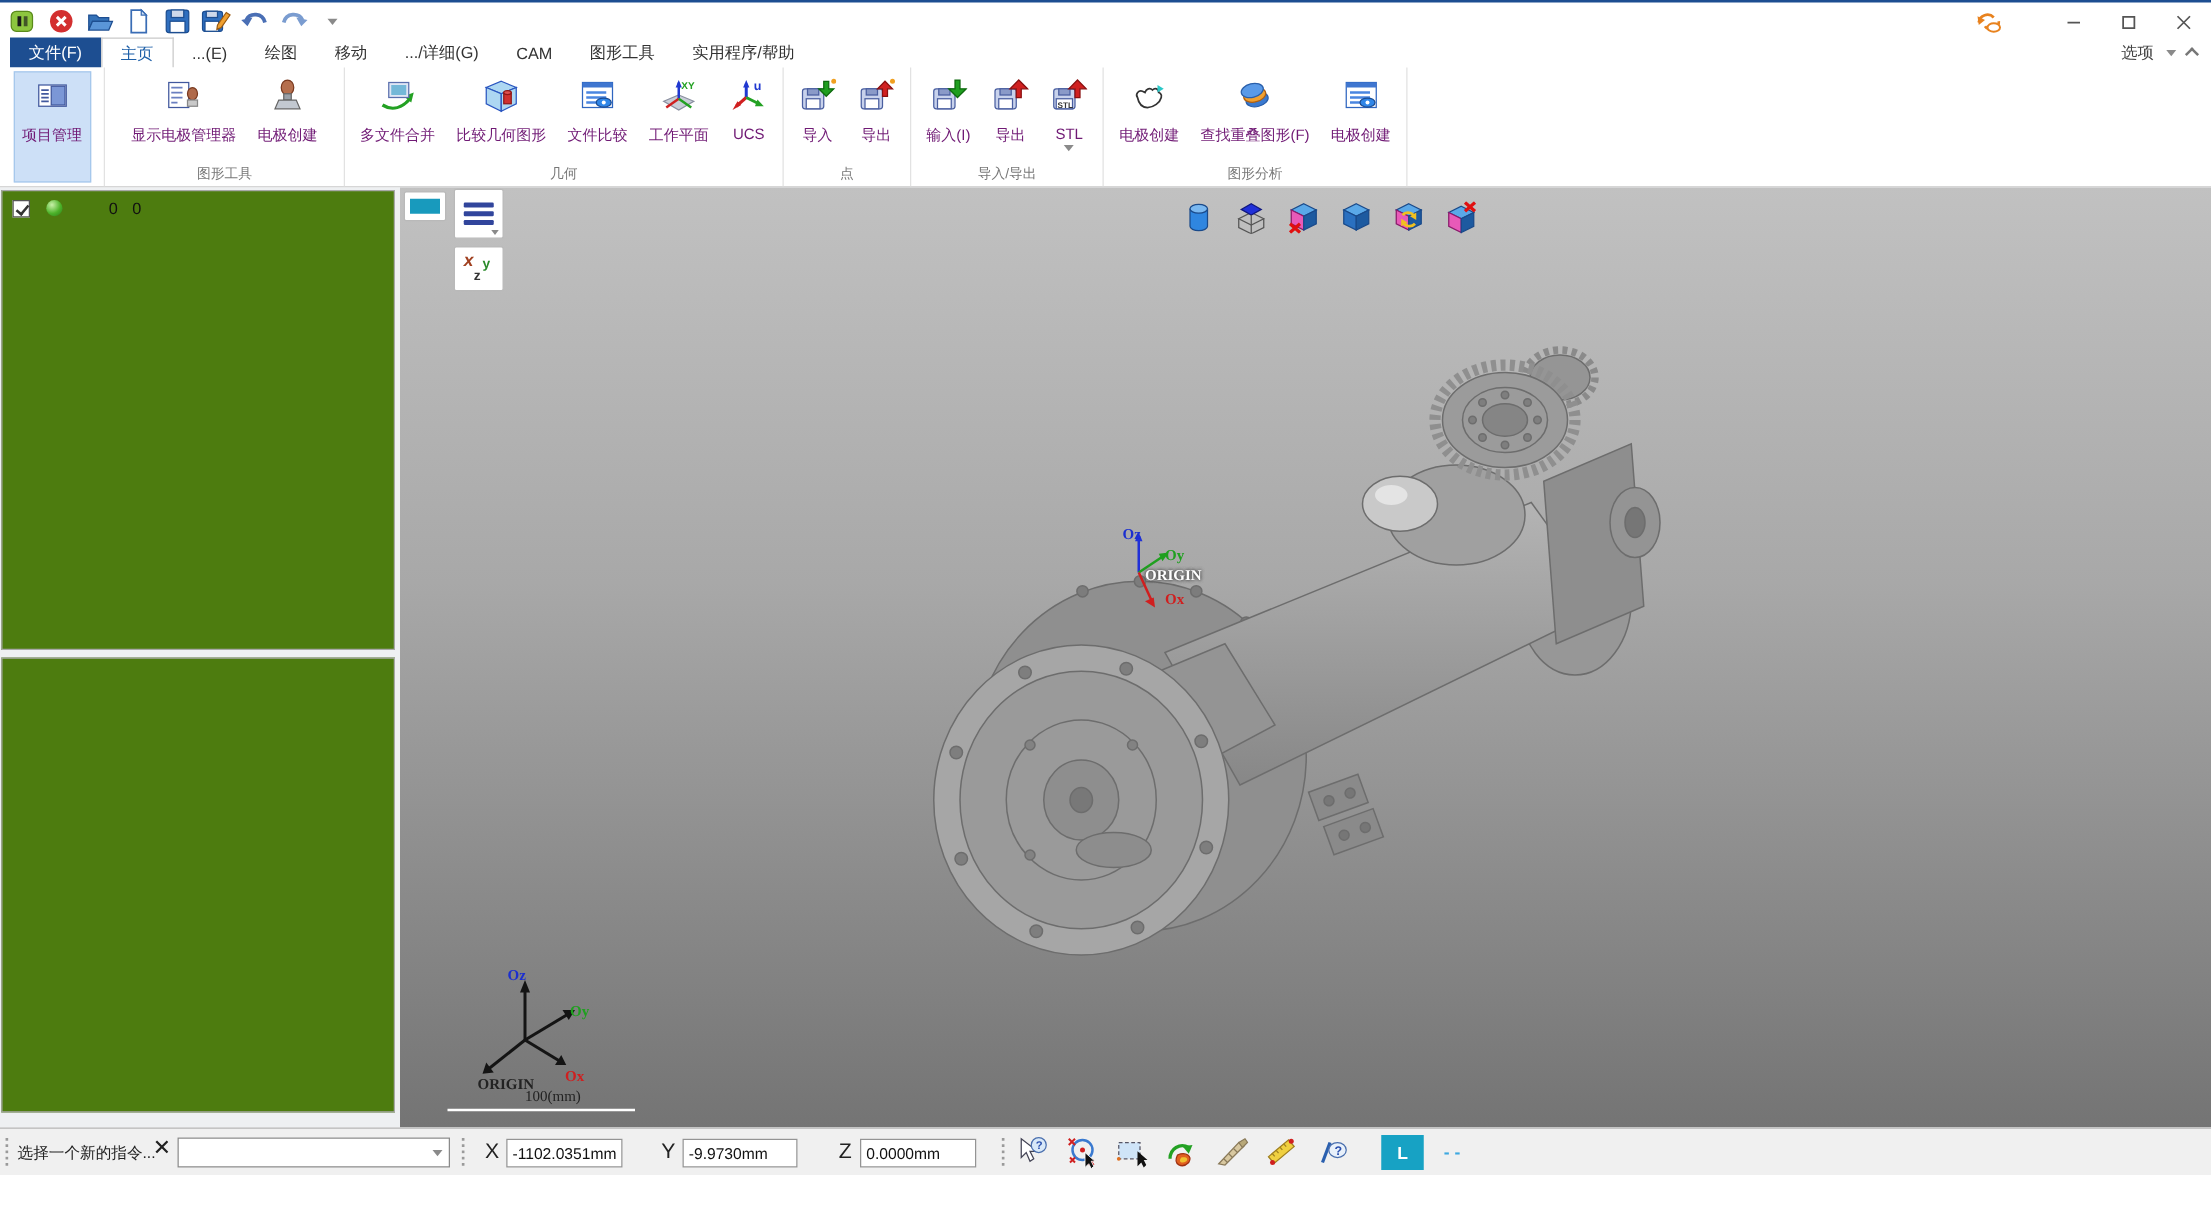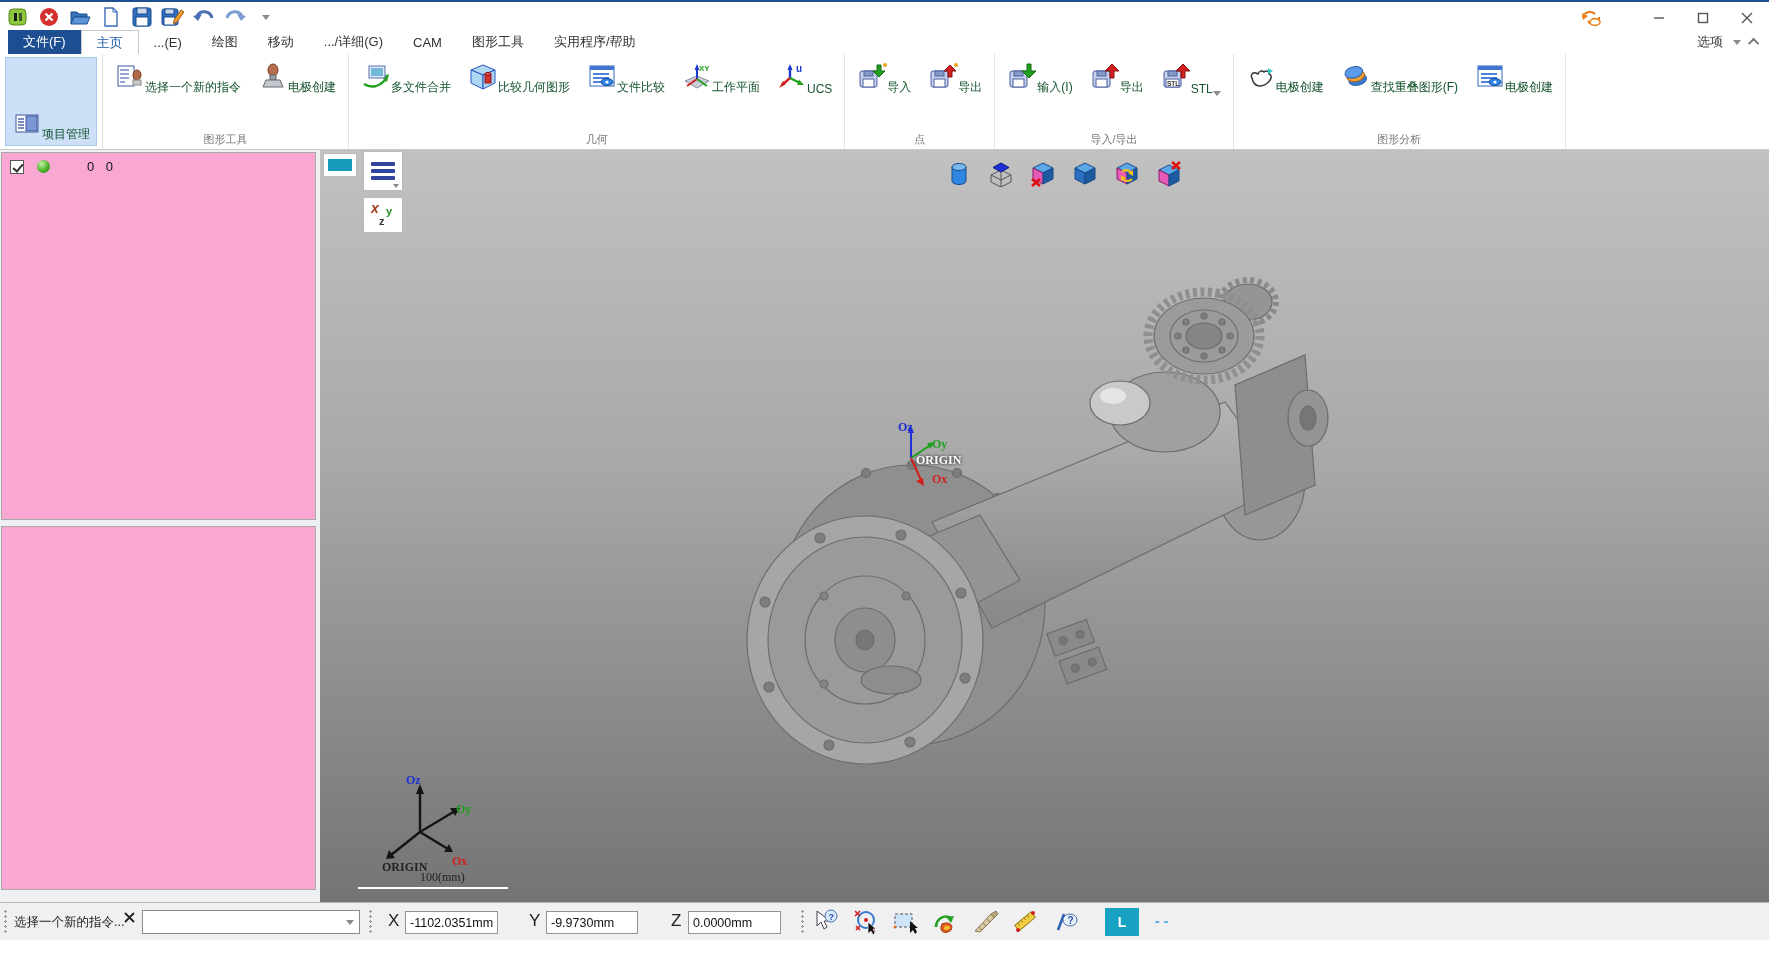--- a/index.html
+++ b/index.html
@@ -22,30 +22,30 @@
   .tab-active { color:#1d5fa8; background:#fff; border:1px solid #c9c9c9; border-bottom:none; }
   .tabrow-right { position:absolute; right:10px; top:0; height:24px; display:flex; align-items:center; gap:10px; font-size:13px; color:#444; }
   .caret-down { width:0; height:0; border-left:4px solid transparent; border-right:4px solid transparent; border-top:5px solid #8a8a8a; display:inline-block; }
   .chevron-up { width:8px; height:8px; border-left:2px solid #777; border-top:2px solid #777; transform:rotate(45deg) translateY(2px); display:inline-block; }
 
   
   .ribbon { position:absolute; top:54px; left:0; right:0; height:96px; background:#fff; border-bottom:1px solid #c9c9c9; display:flex; }
   .rgroup { position:relative; border-right:1px solid #e2e2e2; display:flex; flex-direction:column; }
   .rgroup-buttons { flex:1; display:flex; align-items:flex-start; justify-content:center; gap:3px; padding:3px 5px 0 5px; }
   .rgroup-label { height:17px; font-size:11px; color:#777; text-align:center; line-height:15px; }
-  .rbtn { display:flex; flex-direction:row; align-items:flex-end; padding:4px 6px 2px 6px; border:1px solid transparent; }
+  .rbtn { display:flex; flex-direction:column; align-items:center; padding:4px 6px 2px 6px; border:1px solid transparent; }
   .rbtn svg { width:30px; height:30px; }
-  .rbtn-label { font-size:12px; color:#14532d; margin-top:3px; white-space:nowrap; }
+  .rbtn-label { font-size:12px; color:#701a75; margin-top:3px; white-space:nowrap; }
   .rbtn-active { background:#cde0f7; border-color:#a6c8ec; }
   .rgroup-first .rbtn { height:89px; }
   .mini-caret { margin-top:2px; }
 
   
   .main { position:absolute; top:150px; left:0; right:0; height:752px; background:#eef0f2; }
-  .panel { position:absolute; background:#f9a8d4; border:1px solid #a8a8a8; }
+  .panel { position:absolute; background:#4d7c0f; border:1px solid #a8a8a8; }
   .panel1 { left:1px; top:2px; width:315px; height:368px; }
   .panel2 { left:1px; top:376px; width:315px; height:364px; }
   .p1row { display:flex; align-items:center; padding:6px 8px; }
   .cb { width:14px; height:14px; border:1px solid #555; background:#fff; position:relative; }
   .cb::after { content:""; position:absolute; left:4px; top:1px; width:4px; height:8px; border-right:2px solid #333; border-bottom:2px solid #333; transform:rotate(40deg); }
   .sphere { width:13px; height:13px; border-radius:50%; margin-left:13px; background:radial-gradient(circle at 35% 30%, #c8f0a8, #4db32a 55%, #2a7a18); }
   .p1label { margin-left:37px; font-size:13px; color:#111; letter-spacing:4px; }
 
   
   .viewport { position:absolute; left:320px; top:0; right:0; bottom:0; background:linear-gradient(180deg,#c1c1c1 0%, #a8a8a8 42%, #747474 100%); overflow:hidden; }
@@ -225,21 +225,21 @@
                 <g stroke="#6a7fc0" stroke-width="1.4">
                   <line x1="5" y1="8" x2="14" y2="8"></line>
                   <line x1="5" y1="12" x2="14" y2="12"></line>
                   <line x1="5" y1="16" x2="14" y2="16"></line>
                   <line x1="5" y1="20" x2="10" y2="20"></line>
                 </g>
                 <ellipse cx="22" cy="13" rx="4" ry="5" fill="#b06a4a" stroke="#7a3a20"></ellipse>
                 <rect x="18" y="18" width="8" height="5" fill="#c9c9c9" stroke="#888"></rect>
               </svg>
           </span>
-          <span class="rbtn-label">选择一个新的指令</span>
+          <span class="rbtn-label">显示电极管理器</span>
         </div>
         <div class="rbtn">
           <span>
             <svg viewBox="0 0 30 30">
                 <ellipse cx="15" cy="8" rx="5" ry="6" fill="#b56f4e" stroke="#7a3a20"></ellipse>
                 <rect x="12" y="13" width="6" height="5" fill="#9aa0a8" stroke="#666"></rect>
                 <path d="M8 18 h14 l3 7 H5 Z" fill="#c2c8d0" stroke="#666"></path>
               </svg>
           </span>
           <span class="rbtn-label">电极创建</span>

